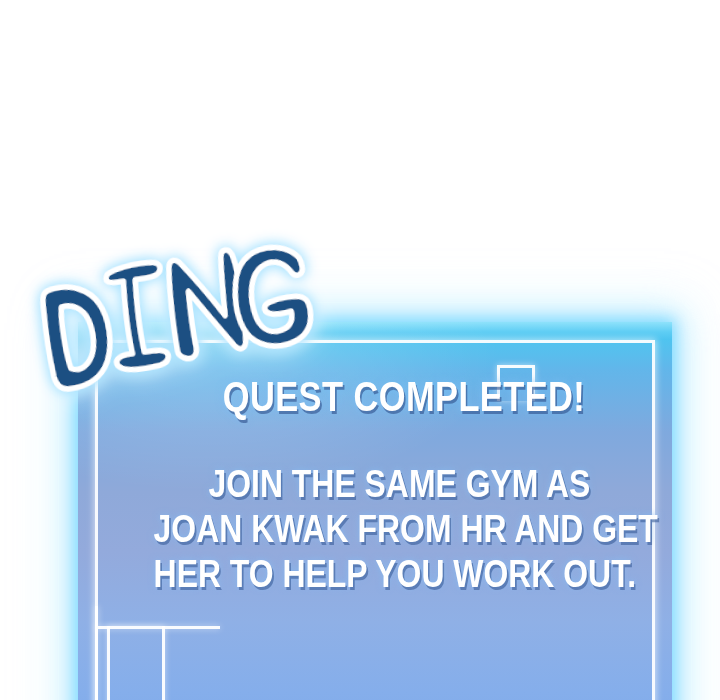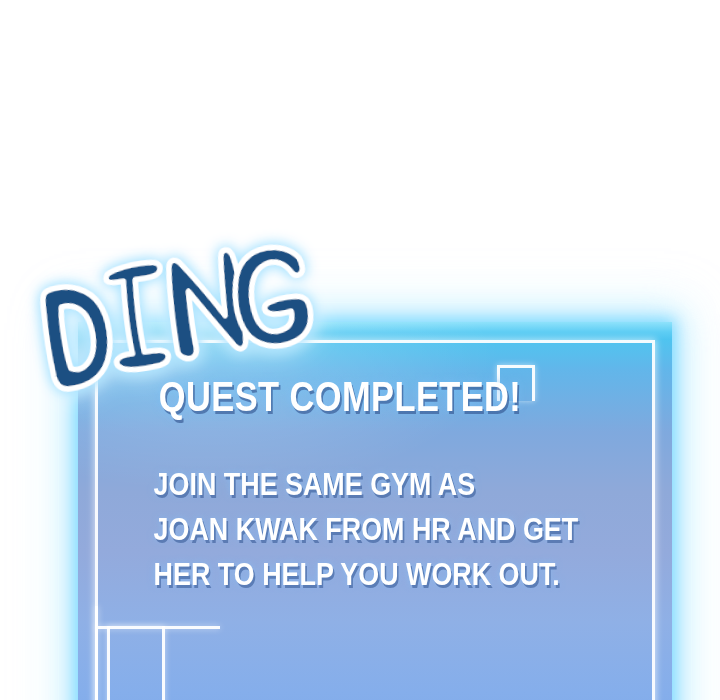--- a/index.html
+++ b/index.html
@@ -126,21 +126,21 @@
     box-sizing: border-box;
     box-shadow: 0 0 6px rgba(255,255,255,0.5);
   }
 
   
   .panel-text {
     position: absolute;
     left: 34px;
     right: 40px;
     top: 52px;
-    text-align: left;
+    text-align: right;
     color: #ffffff;
   }
 
   .quest-headline {
     font-family: "Liberation Sans Narrow", "Liberation Sans", sans-serif;
     font-weight: 700;
     font-size: 42px;
     line-height: 46px;
     letter-spacing: 0.5px;
     transform: scaleX(0.82);
@@ -150,21 +150,21 @@
       2px 3px 0 rgba(40, 70, 130, 0.55),
       0 0 9px rgba(120, 190, 245, 0.75);
     margin: 0;
     white-space: nowrap;
   }
 
   .quest-body {
     margin-top: 42px;
     font-family: "Liberation Sans Narrow", "Liberation Sans", sans-serif;
     font-weight: 700;
-    font-size: 32px;
+    font-size: 38px;
     line-height: 45px;
     color: #ffffff;
     text-shadow:
       2px 3px 0 rgba(45, 78, 140, 0.52),
       0 0 8px rgba(130, 190, 245, 0.7);
   }
   .quest-body .bline {
     display: block;
     transform: scaleX(0.84);
     transform-origin: center;

